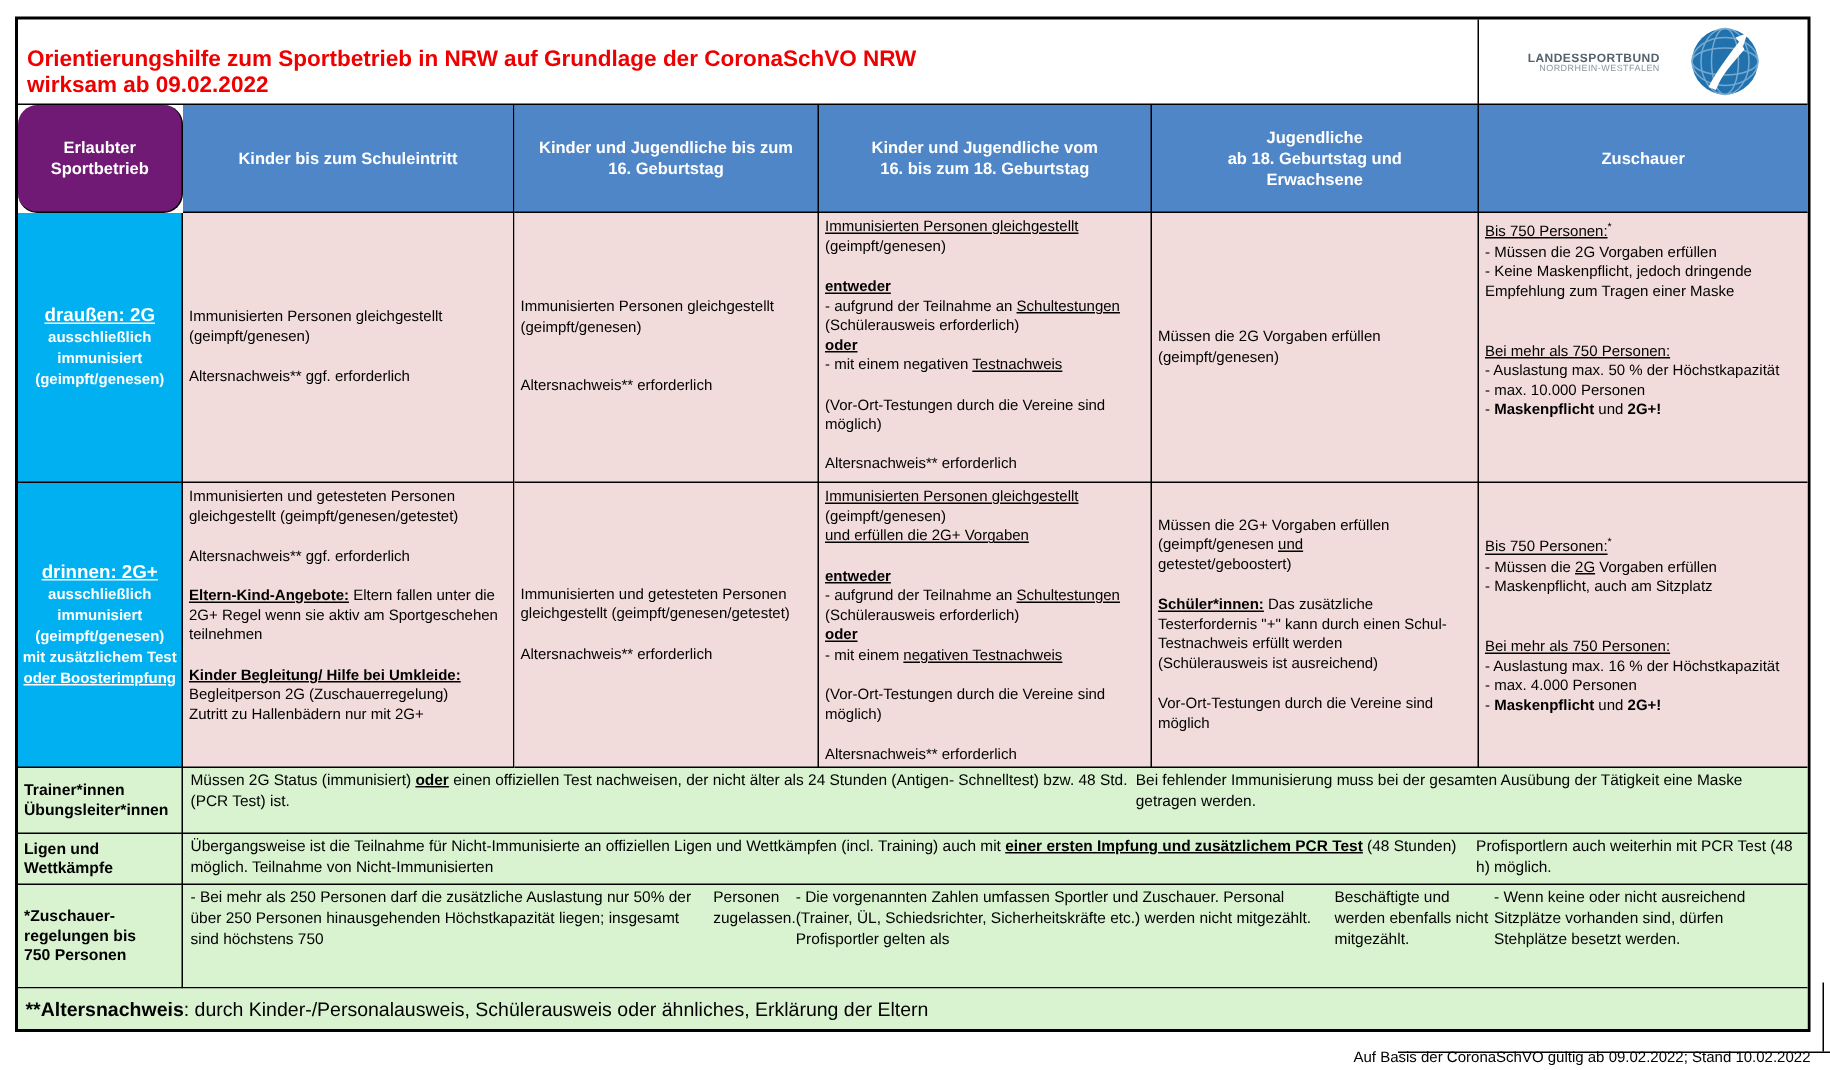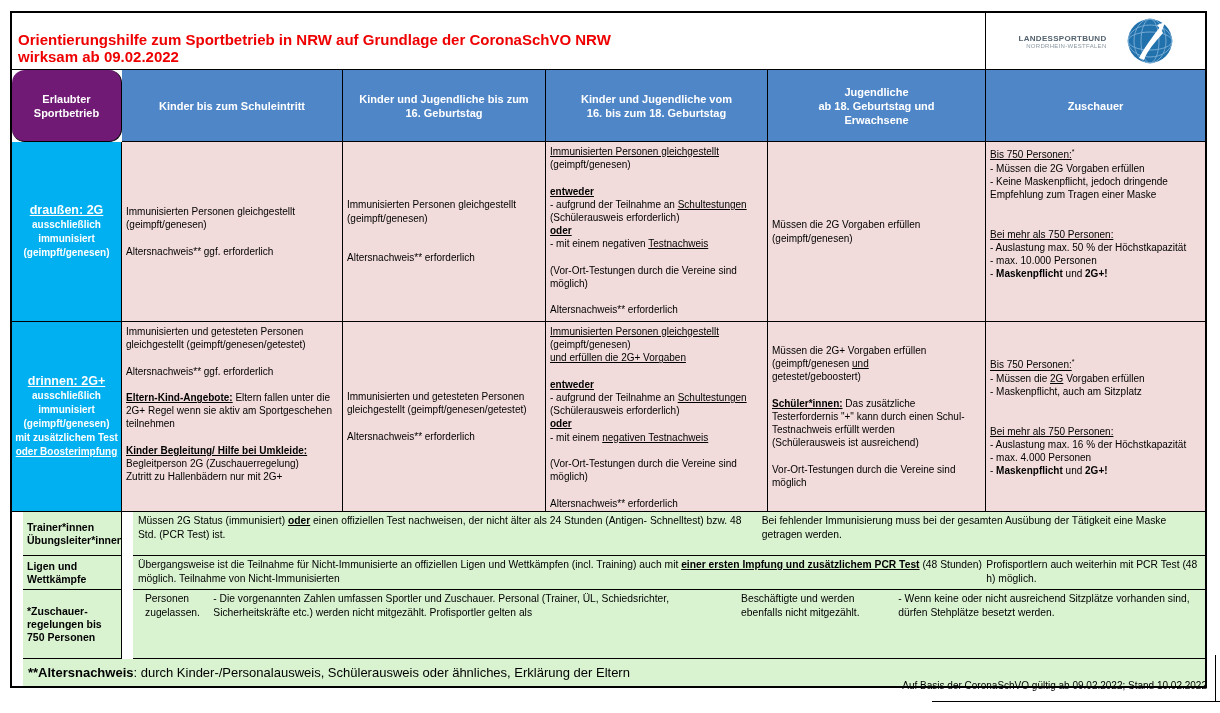--- a/index.html
+++ b/index.html
@@ -27,34 +27,34 @@
   .hd0{background:#701a75;border-radius:13px;}
   
   .kc{background:#00b0f0;color:#fff;font-weight:bold;font-size:10px;
       display:flex;flex-direction:column;justify-content:center;text-align:center;padding:2px;}
   .kc .ln{line-height:14px;min-height:14px;}
   
   .pink{background:#f2dcdb;font-size:10px;padding:3px 4px;}
   .pink .ln{line-height:13.2px;min-height:13.2px;}
   .vcen{display:flex;flex-direction:column;justify-content:center;}
   
-  .green{background:#d9f3d1;margin-left:11px;}
+  .green{background:#d9f3d1;}
   .nlabel{font-weight:bold;font-size:10.5px;line-height:13px;white-space:pre-line;
           display:flex;flex-direction:column;justify-content:center;padding:2px 4px;}
   .ncontent{grid-column:2/7;font-size:10.3px;padding:2px 5px;display:flex;flex-direction:row;justify-content:center;}
   .ncontent .ln{line-height:13.8px;min-height:13.8px;}
   .agenote{grid-column:1/7;font-size:13px;padding:2px 5px;display:flex;flex-direction:column;justify-content:center;}
   
   .sb{font-weight:bold;}
   .su{text-decoration:underline;}
   .sbig{font-size:12.5px;text-decoration:underline;}
   .ssup{vertical-align:super;font-size:7px;}
   .ind{padding-left:7px;}
   
-  .footer{position:absolute;right:13px;top:680px;font-size:10px;color:#000;}
+  .footer{position:absolute;right:13px;top:700px;font-size:10px;color:#000;}
   .pl-h{position:absolute;left:932px;top:701px;width:288px;height:1px;background:#000;}
   .pl-v{position:absolute;left:1215px;top:655px;width:1px;height:46px;background:#000;}
 </style>
 </head>
 <body>
 
 <div class="sheet">
   <div class="tbl">
 
     <div class="cell title">
@@ -222,20 +222,21 @@
 Wettkämpfe</div>
     <div class="cell green ncontent lc">
         <div class="ln"><span>Übergangsweise ist die Teilnahme für Nicht-Immunisierte an offiziellen Ligen und Wettkämpfen (incl. Training) auch mit </span><span class="sb su">einer ersten Impfung und zusätzlichem PCR Test</span><span> (48 Stunden) möglich. Teilnahme von Nicht-Immunisierten</span></div>
         <div class="ln"><span>Profisportlern auch weiterhin mit PCR Test (48 h) möglich.</span></div>
       </div>
 
     <div class="cell green nlabel">*Zuschauer-
 regelungen bis
 750 Personen</div>
     <div class="cell green ncontent lc">
+        <div class="ln"><span>- Bei mehr als 250 Personen darf die zusätzliche Auslastung nur 50% der über 250 Personen hinausgehenden Höchstkapazität liegen; insgesamt sind höchstens 750</span></div>
         <div class="ln ind"><span>Personen zugelassen.</span></div>
         <div class="ln"><span>- Die vorgenannten Zahlen umfassen Sportler und Zuschauer. Personal (Trainer, ÜL, Schiedsrichter, Sicherheitskräfte etc.) werden nicht mitgezählt. Profisportler gelten als</span></div>
         <div class="ln ind"><span>Beschäftigte und werden ebenfalls nicht mitgezählt.</span></div>
         <div class="ln"><span>- Wenn keine oder nicht ausreichend Sitzplätze vorhanden sind, dürfen Stehplätze besetzt werden.</span></div>
       </div>
 
     <div class="cell green agenote lc lr">
         <div class="ln"><span class="sb">**Altersnachweis</span><span>: durch Kinder-/Personalausweis, Schülerausweis oder ähnliches, Erklärung der Eltern</span></div>
       </div>
 

